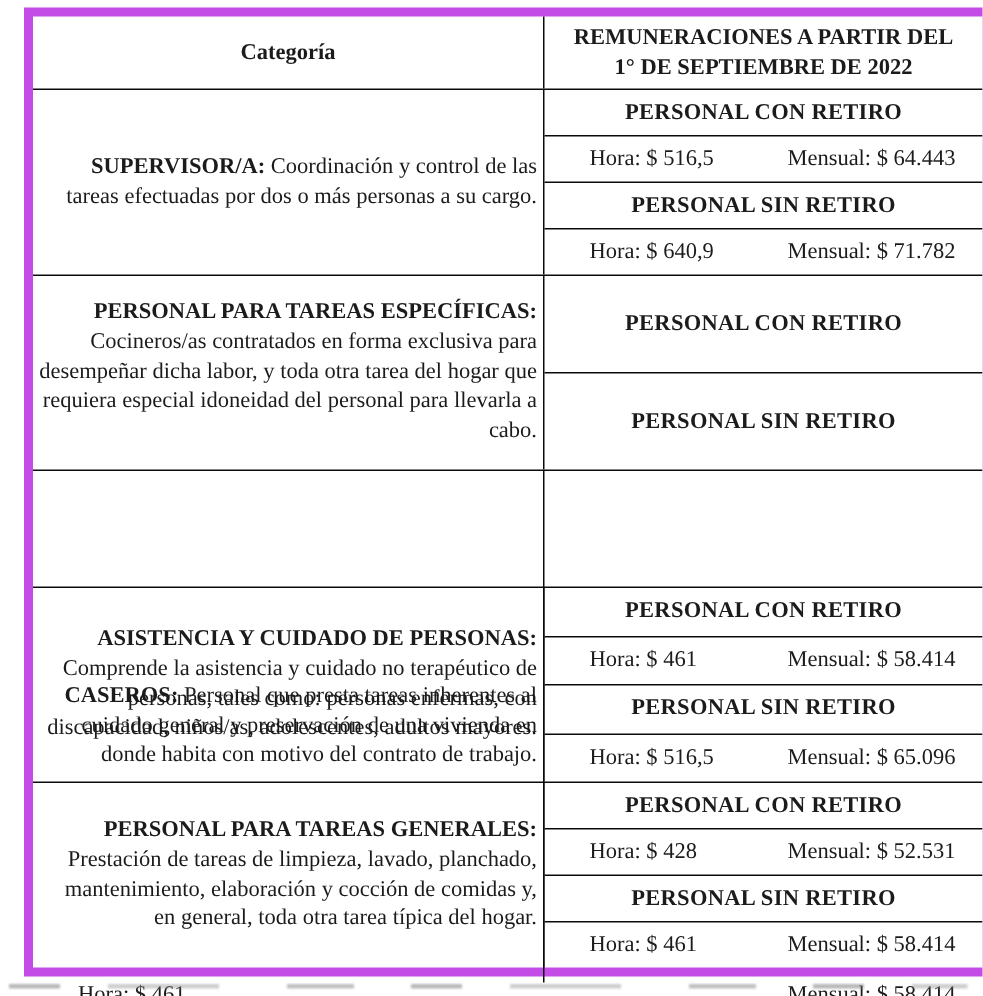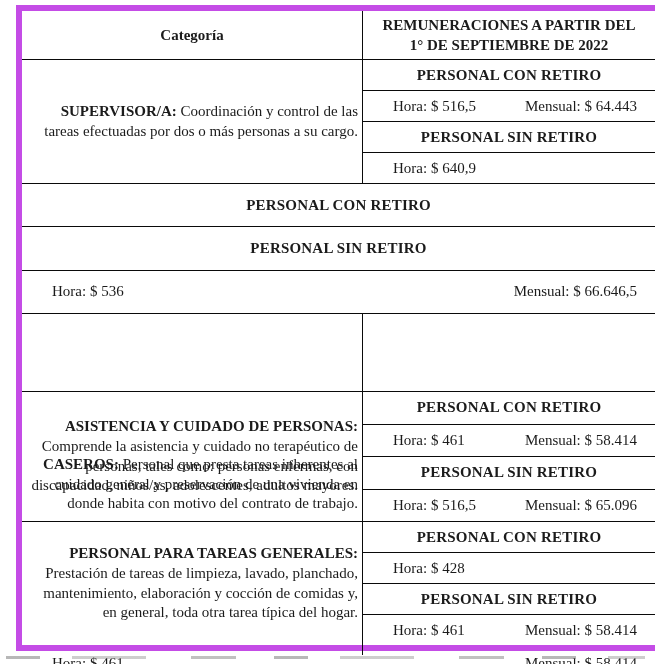--- a/index.html
+++ b/index.html
@@ -77,32 +77,32 @@
     </div>
     <div class="val-cell">
       <div class="sub label">PERSONAL CON RETIRO</div>
       <div class="sub vals">
         <span>Hora: $ 516,5</span>
         <span>Mensual: $ 64.443</span>
       </div>
       <div class="sub label">PERSONAL SIN RETIRO</div>
       <div class="sub vals">
         <span>Hora: $ 640,9</span>
+        <span>Mensual: $ 71.782</span>
       </div>
     </div>
   </div>
 
   <div class="row r2">
+    <div class="cat-cell">
+      <p class="cat-text"><strong>PERSONAL PARA TAREAS ESPECÍFICAS:</strong> <span>Cocineros/as contratados en forma exclusiva para desempeñar dicha labor, y toda otra tarea del hogar que requiera especial idoneidad del personal para llevarla a cabo.</span></p>
+    </div>
     <div class="val-cell">
       <div class="sub label">PERSONAL CON RETIRO</div>
       <div class="sub label">PERSONAL SIN RETIRO</div>
-      <div class="sub vals">
-        <span>Hora: $ 536</span>
-        <span>Mensual: $ 66.646,5</span>
-      </div>
     </div>
   </div>
 
   <div class="row r3">
     <div class="cat-cell">
       <p class="cat-text"><strong>CASEROS:</strong> <span>Personal que presta tareas inherentes al cuidado general y preservación de una vivienda en donde habita con motivo del contrato de trabajo.</span></p>
     </div>
     <div class="val-cell">
       <div class="sub vals">
         <span>Hora: $ 461</span>
@@ -130,20 +130,21 @@
   </div>
 
   <div class="row r5">
     <div class="cat-cell">
       <p class="cat-text"><strong>PERSONAL PARA TAREAS GENERALES:</strong> <span>Prestación de tareas de limpieza, lavado, planchado, mantenimiento, elaboración y cocción de comidas y, en general, toda otra tarea típica del hogar.</span></p>
     </div>
     <div class="val-cell">
       <div class="sub label">PERSONAL CON RETIRO</div>
       <div class="sub vals">
         <span>Hora: $ 428</span>
+        <span>Mensual: $ 52.531</span>
       </div>
       <div class="sub label">PERSONAL SIN RETIRO</div>
       <div class="sub vals">
         <span>Hora: $ 461</span>
         <span>Mensual: $ 58.414</span>
       </div>
     </div>
   </div>
 
 </div>

